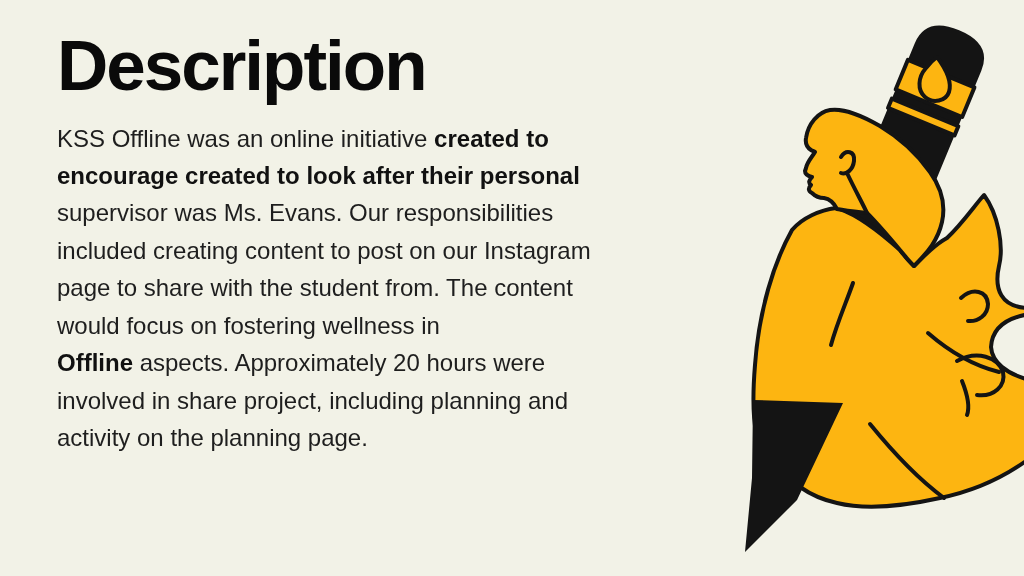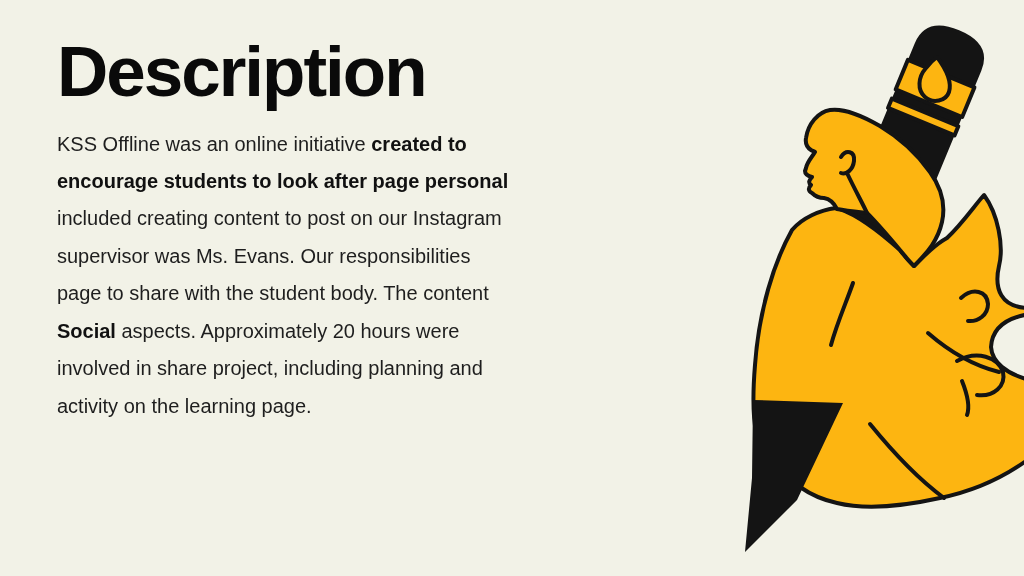--- a/index.html
+++ b/index.html
@@ -13,33 +13,33 @@
   html,body{width:1024px;height:576px;overflow:hidden;}
   body{
     background:var(--bg);
     font-family:"Liberation Sans","DejaVu Sans",sans-serif;
     position:relative;
   }
   .slide{position:absolute;inset:0;}
   .content{
     position:absolute;
     left:57px;
-    top:34px;
+    top:28px;
     width:690px;
   }
   .title{
     font-size:71px;
     font-weight:bold;
     letter-spacing:-2px;
     color:var(--title);
     line-height:1.08;
   }
   .para{
     margin-top:15px;
-    font-size:20px;
+    font-size:24px;
     color:var(--body);
   }
   .para .line{
     line-height:37.4px;
     white-space:nowrap;
   }
   .para b{font-weight:bold;color:#111;}
   .illo{
     position:absolute;
     top:0;
@@ -53,27 +53,28 @@
   .ln{fill:none;stroke:var(--ink);stroke-width:4;stroke-linecap:round;}
 </style>
 </head>
 <body>
 
 <div class="slide">
   <div class="content">
     <h1 class="title">Description</h1>
     <div class="para" id="para">
         <div class="line"><span>KSS Offline was an online initiative </span><b>created to</b></div>
-        <div class="line"><b>encourage students to look after page personal</b></div>
+        <div class="line"><b>encourage created to look after their personal</b></div>
+        <div class="line"><span>supervisor was Ms. Evans. Our responsibilities</span></div>
         <div class="line"><span>included creating content to post on our Instagram</span></div>
-        <div class="line"><span>supervisor was Ms. Evans. Our responsibilities</span></div>
-        <div class="line"><span>page to share with the student body. The content</span></div>
-        <div class="line"><b>Social</b><span> aspects. Approximately 20 hours were</span></div>
+        <div class="line"><span>page to share with the student from. The content</span></div>
+        <div class="line"><span>would focus on fostering wellness in</span></div>
+        <div class="line"><b>Offline</b><span> aspects. Approximately 20 hours were</span></div>
         <div class="line"><span>involved in share project, including planning and</span></div>
-        <div class="line"><span>activity on the learning page.</span></div>
+        <div class="line"><span>activity on the planning page.</span></div>
       </div>
   </div>
 
   <svg class="illo" viewBox="0 0 324 576" role="img" aria-label="Person with long hair holding a giant pencil">
 
     <g transform="translate(258,33) rotate(22.5)">
       <path class="ink" d="M -36 440 L -36 26 Q -36 -3 0 -3 Q 36 -3 36 26 L 36 440 Z"></path>
       <rect class="yel" x="-36" y="44" width="72" height="32"></rect>
       <rect class="yel" x="-36" y="86" width="72" height="10" stroke-width="3"></rect>
     </g>

